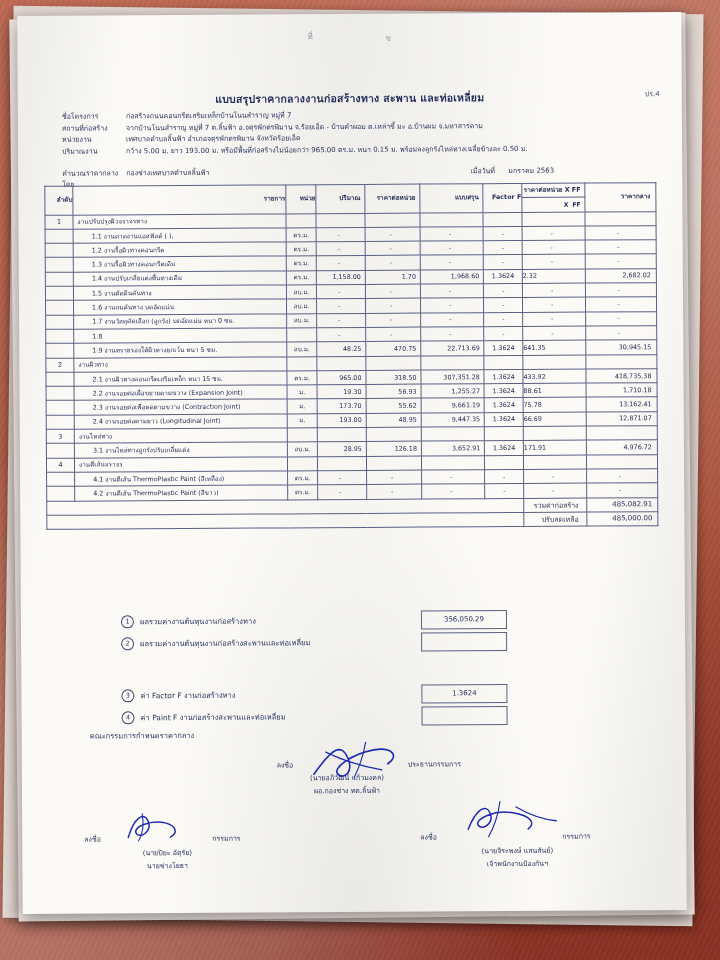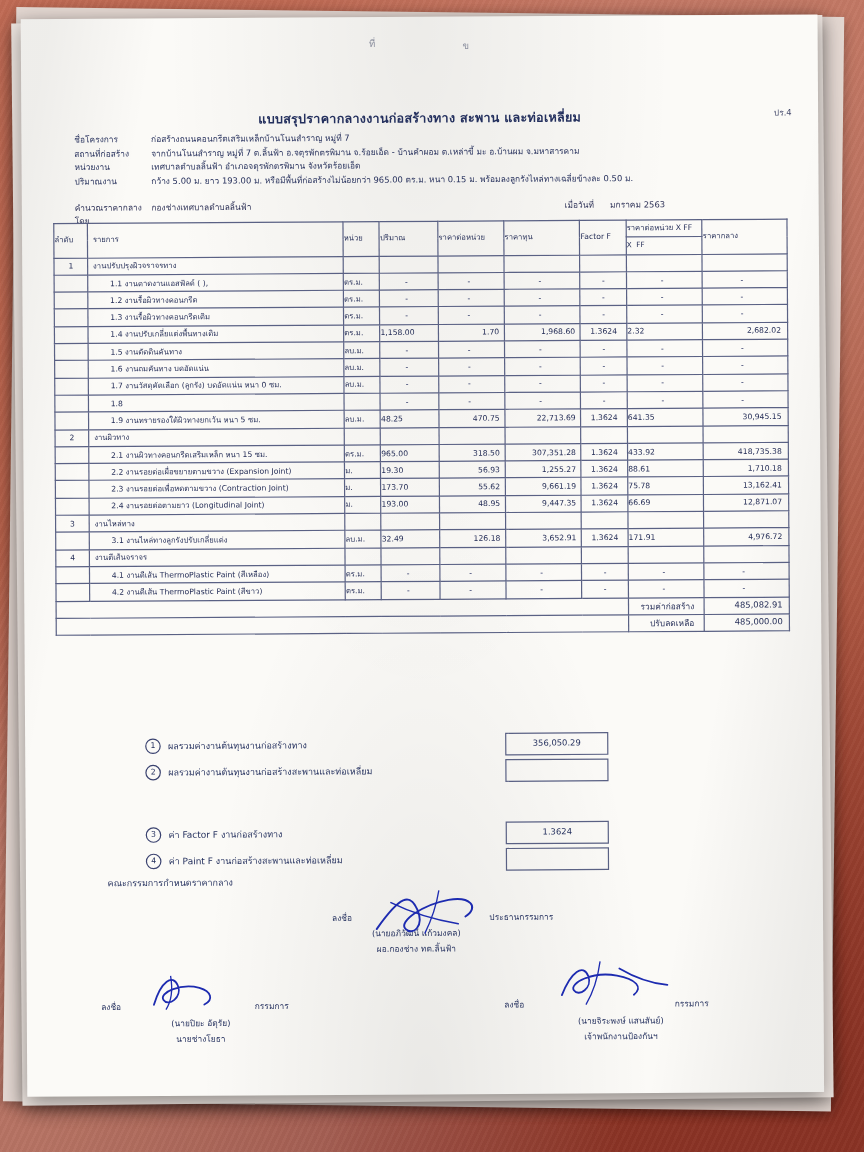--- a/index.html
+++ b/index.html
@@ -78,25 +78,25 @@
   
   table.main{
     position:absolute;left:26px;top:170px;width:612px;
     border-collapse:collapse;font-size:6.4px;color:#242d57;
     table-layout:fixed;
   }
   table.main th, table.main td{
     border:.6px solid #5a6184;padding:0;height:13.3px;
     vertical-align:middle;
   }
-  table.main th{font-weight:normal;font-size:6.4px;text-align:left;line-height:9px;margin-left:20px;}
+  table.main th{font-weight:bold;font-size:6.4px;text-align:right;line-height:9px;margin-left:20px;}
   .c-no{width:26px;text-align:center;}
   .c-item{width:200px;text-align:left;padding-left:4px !important;}
-  .c-unit{width:28px;text-align:left;}
-  .c-qty{width:42px;text-align:left;padding-right:4px !important;}
+  .c-unit{width:28px;text-align:center;}
+  .c-qty{width:42px;text-align:right;padding-right:4px !important;}
   .c-pu{width:48px;text-align:right;padding-right:4px !important;}
   .c-cost{width:56px;text-align:right;padding-right:4px !important;}
   .c-f{width:36px;text-align:center;}
   .c-fp{width:56px;padding-right:4px !important;}
   .c-mid{width:62px;text-align:right;padding-right:5px !important;}
   .grp{padding-left:4px !important;}
   .sub{padding-left:18px !important;}
   .dash{text-align:center;color:#3a4270;}
 
   .sumrow td{border:none;height:15px;font-size:7px;}
@@ -176,21 +176,21 @@
     </div>
 
     <table class="main">
       <thead>
         <tr>
           <th class="c-no" rowspan="2">ลำดับ</th>
           <th class="c-item" rowspan="2">รายการ</th>
           <th class="c-unit" rowspan="2">หน่วย</th>
           <th class="c-qty" rowspan="2">ปริมาณ</th>
           <th class="c-pu" rowspan="2">ราคาต่อหน่วย</th>
-          <th class="c-cost" rowspan="2">ราคาทุน</th>
+          <th class="c-cost" rowspan="2">แบบสรุน</th>
           <th class="c-f" rowspan="2">Factor F</th>
           <th class="c-fp">ราคาต่อหน่วย X FF</th>
           <th class="c-mid" rowspan="2">ราคากลาง</th>
         </tr>
         <tr>
           <th class="c-fp" style="font-size:6px;">X&nbsp;&nbsp;FF</th>
         </tr>
       </thead>
       <tbody>
           <tr>
@@ -366,21 +366,21 @@
             <td class="c-pu"></td>
             <td class="c-cost"></td>
             <td class="c-f"></td>
             <td class="c-fp"></td>
             <td class="c-mid"></td>
           </tr>
           <tr>
             <td class="c-no"></td>
             <td class="c-item sub">3.1   งานไหล่ทางลูกรังปรับเกลี่ยแต่ง</td>
             <td class="c-unit">ลบ.ม.</td>
-            <td class="c-qty">32.49</td>
+            <td class="c-qty">28.95</td>
             <td class="c-pu">126.18</td>
             <td class="c-cost">3,652.91</td>
             <td class="c-f">1.3624</td>
             <td class="c-fp">171.91</td>
             <td class="c-mid">4,976.72</td>
           </tr>
           <tr>
             <td class="c-no">4</td>
             <td class="c-item grp">งานตีเส้นจราจร</td>
             <td class="c-unit"></td>

